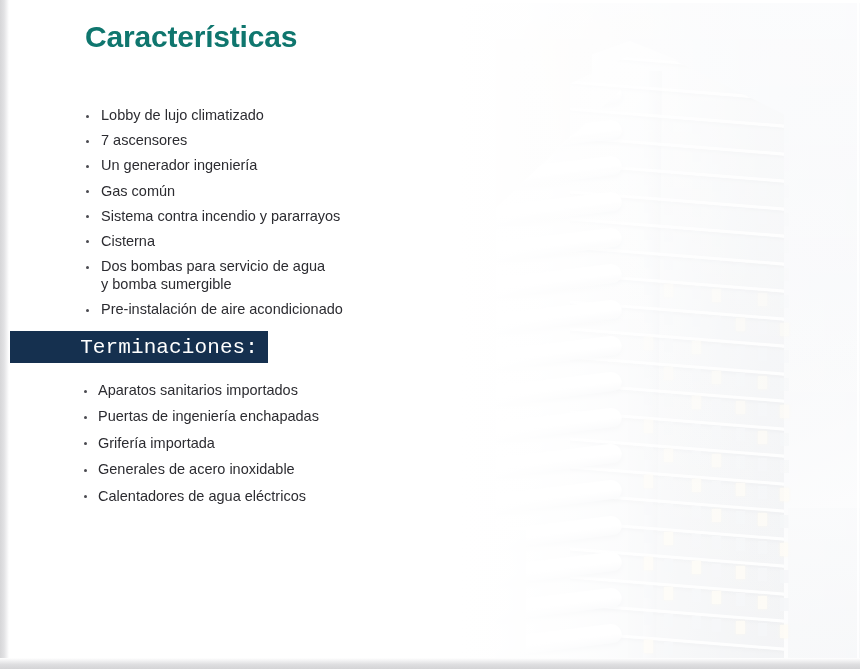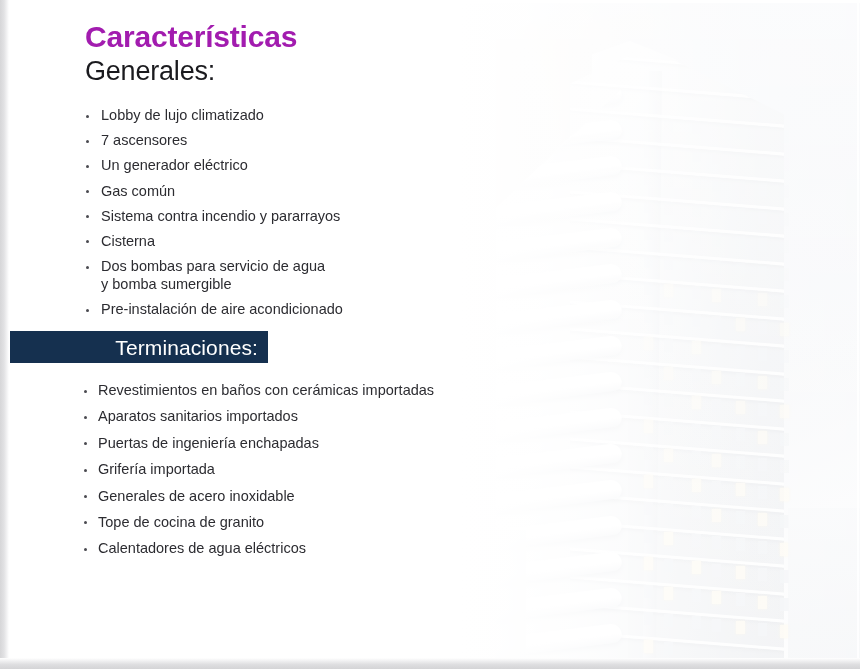--- a/index.html
+++ b/index.html
@@ -206,21 +206,21 @@
 
   .heading {
     position: absolute;
     left: 85px; top: 22px;
     line-height: 1.0;
   }
   .heading .line1 {
     display: block;
     font-size: 30px;
     font-weight: 700;
-    color: #a21caf;
+    color: #0f766e;
     letter-spacing: -0.2px;
   }
   .heading .line2 {
     display: block;
     margin-top: 6px;
     font-size: 27px;
     font-weight: 400;
     color: #1a1a1e;
     letter-spacing: -0.2px;
   }
@@ -262,20 +262,21 @@
   .banner {
     position: absolute;
     left: 10px;
     top: 331px;
     width: 258px;
     height: 32px;
     background: #15304f;
     display: flex;
     align-items: center;
     justify-content: flex-end;
+    font-family: Liberation Mono, monospace;
   }
   .banner .label {
     color: #ffffff;
     font-size: 21px;
     font-weight: 400;
     letter-spacing: 0.1px;
     padding-right: 10px;
     line-height: 1;
   }
 
@@ -493,35 +494,34 @@
     <div class="photo-wash"></div>
     <div class="photo-wash-v"></div>
     <div class="photo-fade-left"></div>
     <div class="photo-hiline"></div>
   </div>
 
   <div id="content">
 
     <div class="heading">
       <span class="line1">Características</span>
-      <span class="line2">Generales:</span>
     </div>
 
     <ul class="feat" id="list-general">
         <li>
           <span class="dot"></span>
           <span class="txt">Lobby de lujo climatizado</span>
         </li>
         <li>
           <span class="dot"></span>
           <span class="txt">7 ascensores</span>
         </li>
         <li>
           <span class="dot"></span>
-          <span class="txt">Un generador eléctrico</span>
+          <span class="txt">Un generador ingeniería</span>
         </li>
         <li>
           <span class="dot"></span>
           <span class="txt">Gas común</span>
         </li>
         <li>
           <span class="dot"></span>
           <span class="txt">Sistema contra incendio y pararrayos</span>
         </li>
         <li>
@@ -538,41 +538,33 @@
         </li>
       </ul>
 
     <div class="banner">
       <span class="label">Terminaciones:</span>
     </div>
 
     <ul class="feat" id="list-finishes">
         <li>
           <span class="dot"></span>
-          <span class="txt">Revestimientos en baños con cerámicas importadas</span>
-        </li>
-        <li>
-          <span class="dot"></span>
           <span class="txt">Aparatos sanitarios importados</span>
         </li>
         <li>
           <span class="dot"></span>
           <span class="txt">Puertas de ingeniería enchapadas</span>
         </li>
         <li>
           <span class="dot"></span>
           <span class="txt">Grifería importada</span>
         </li>
         <li>
           <span class="dot"></span>
           <span class="txt">Generales de acero inoxidable</span>
-        </li>
-        <li>
-          <span class="dot"></span>
-          <span class="txt">Tope de cocina de granito</span>
         </li>
         <li>
           <span class="dot"></span>
           <span class="txt">Calentadores de agua eléctricos</span>
         </li>
       </ul>
 
   </div>
 
   <div class="edge-top"></div>

